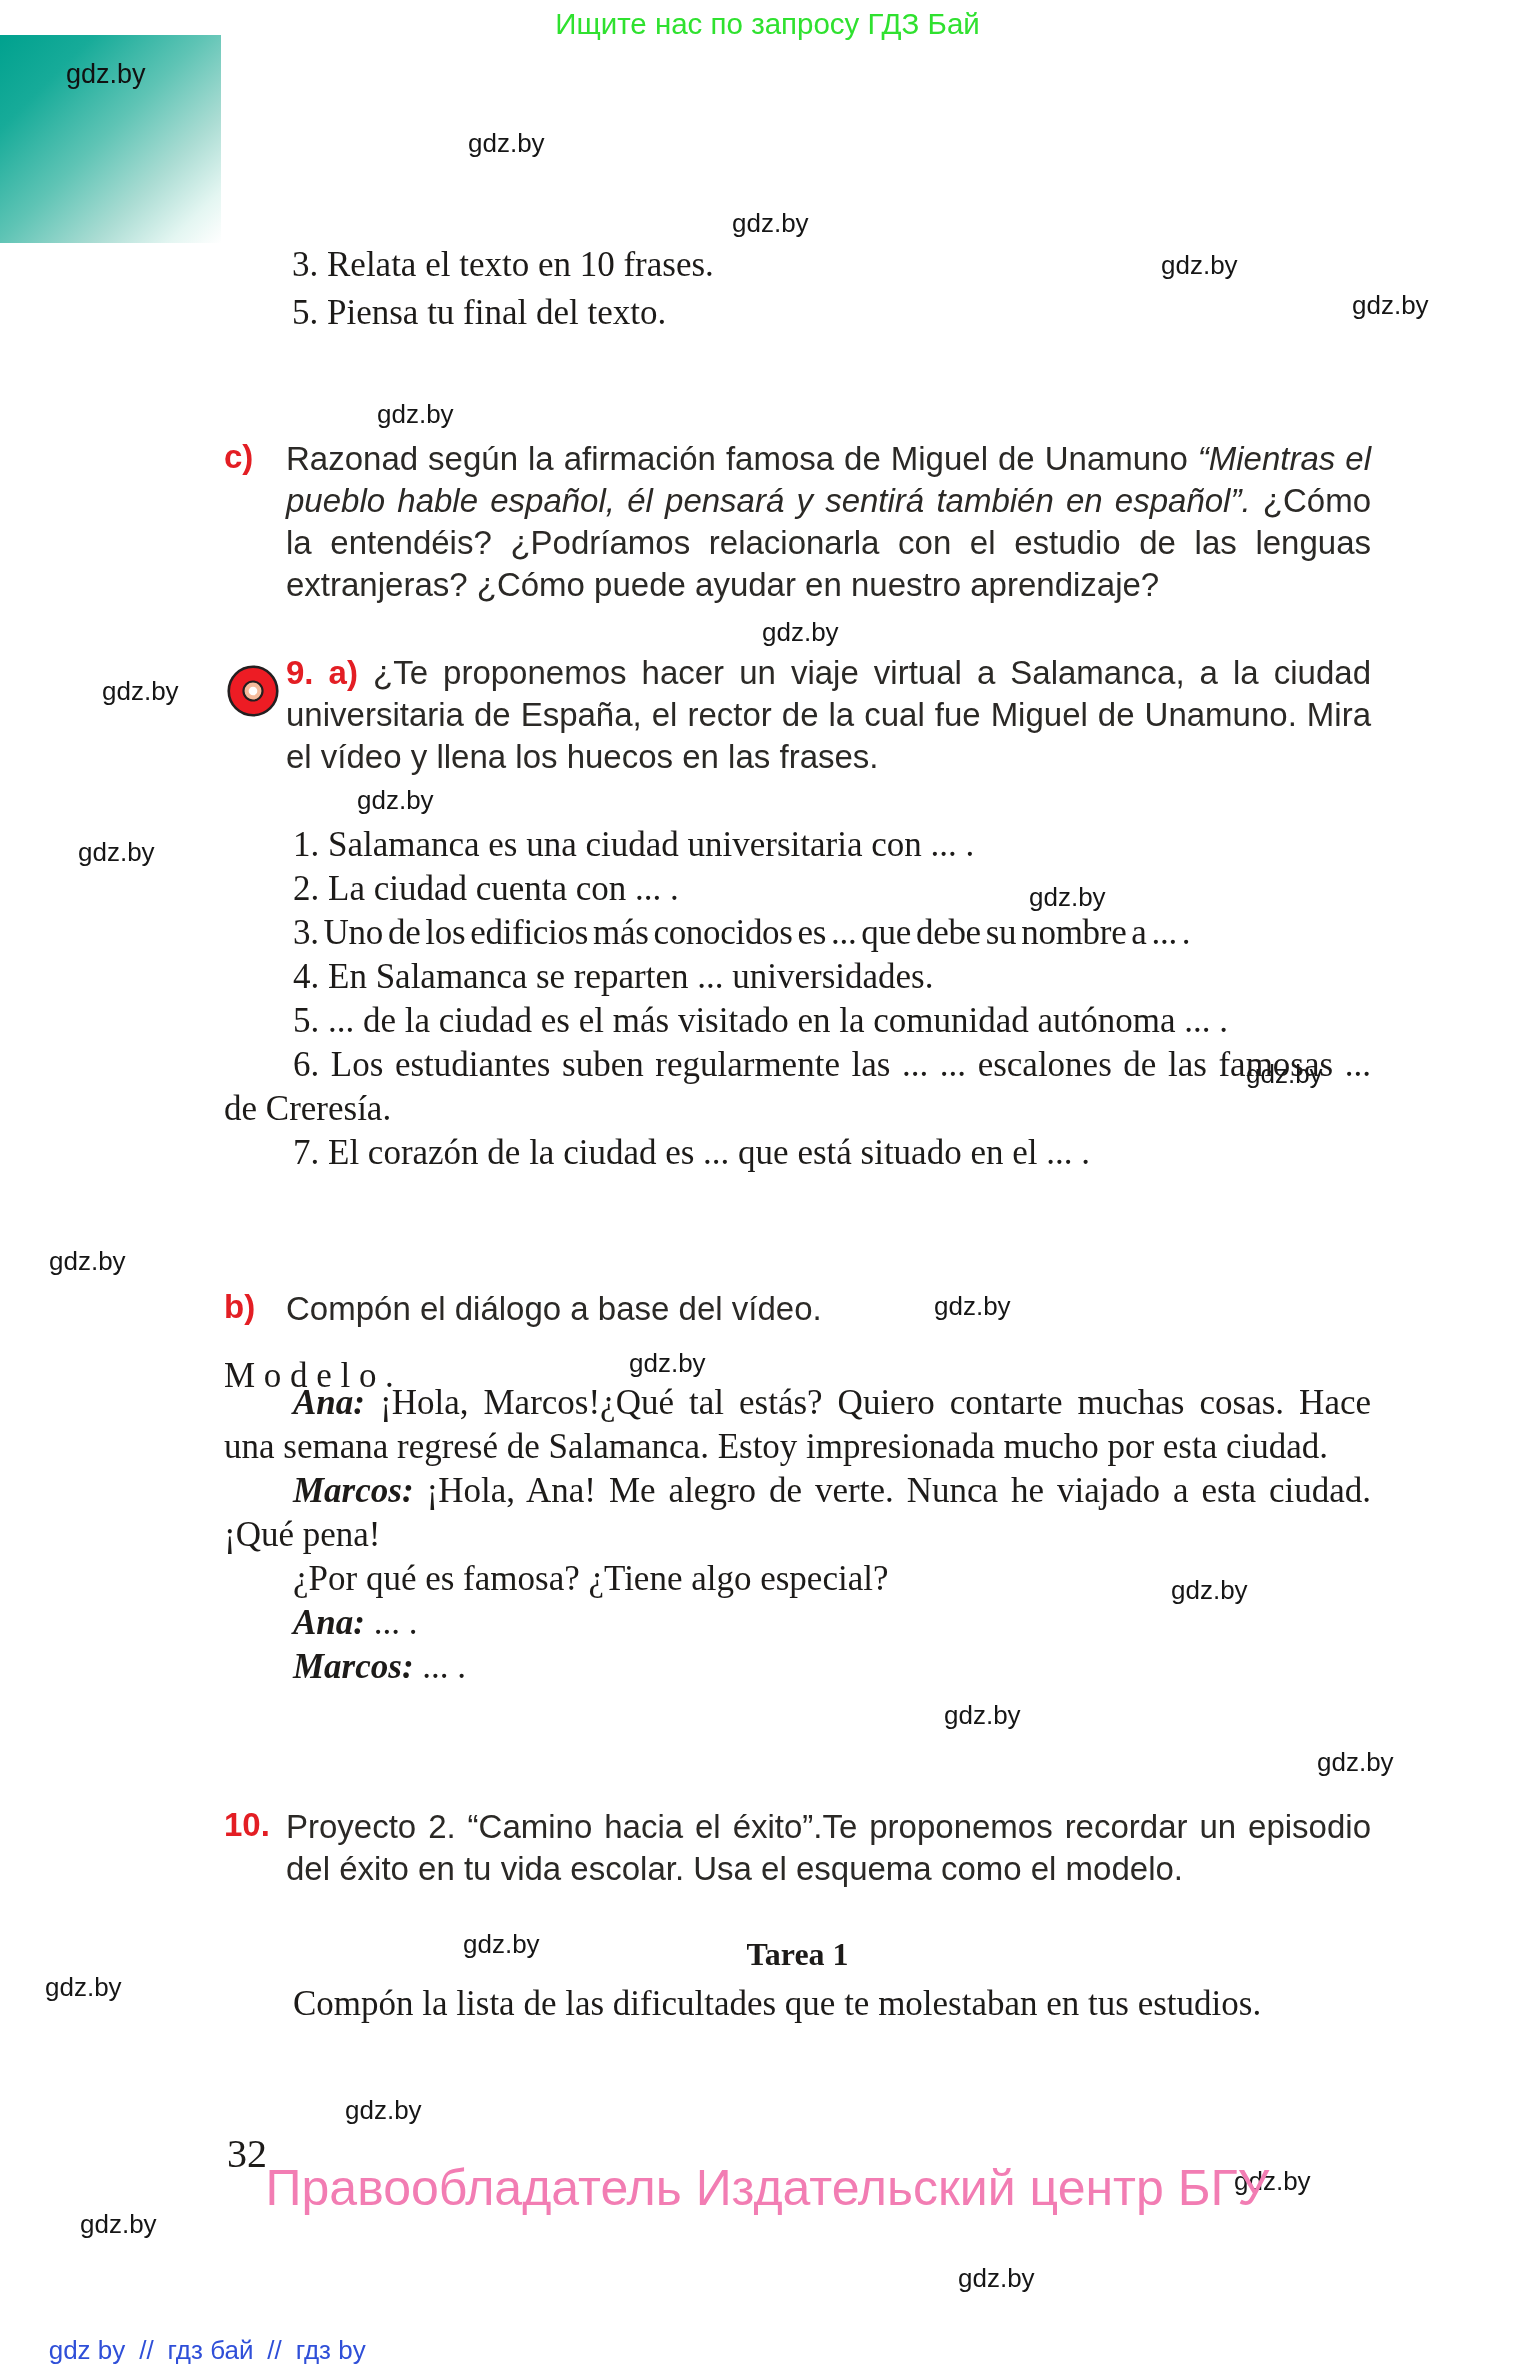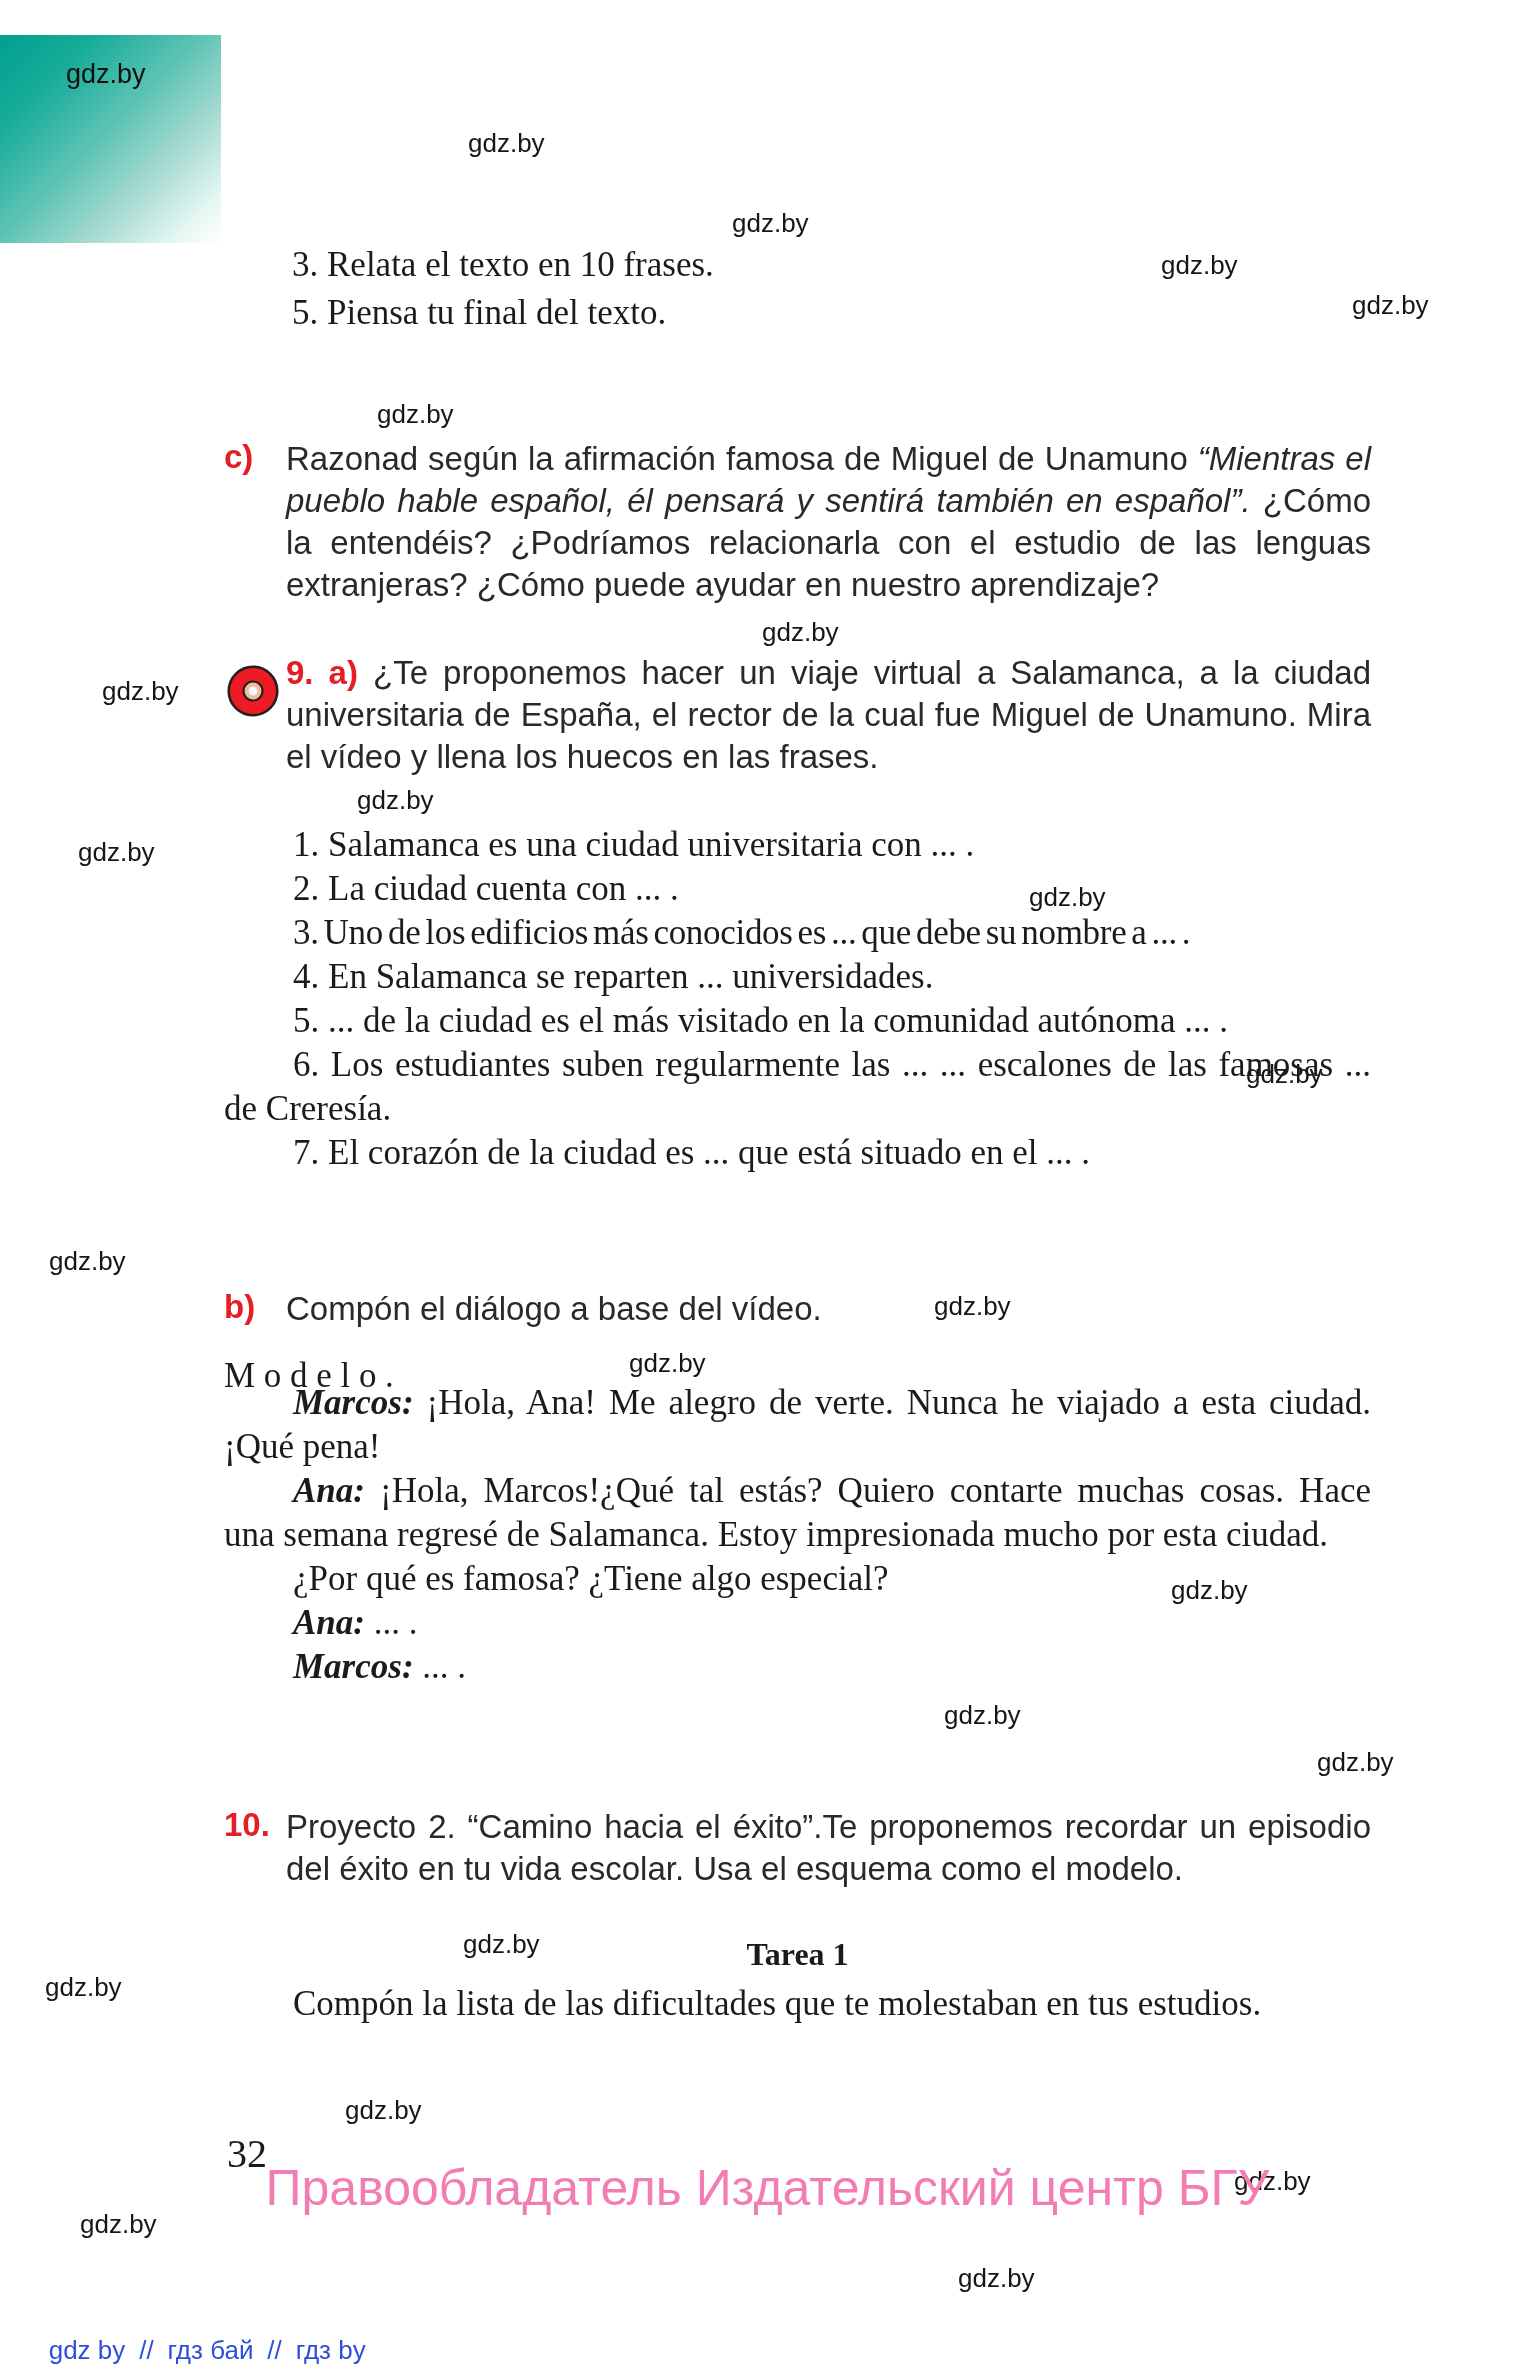--- a/index.html
+++ b/index.html
@@ -92,20 +92,21 @@
     font-size:26px;color:#2f4fd8;padding-left:40px;
   }
   .footer-links a{color:#2f4fd8;text-decoration:none;margin:0 8.7px;}
   .footer-links .sep{margin:0 5.2px;}
 </style>
 </head>
 <body>
 
 <div id="page">
 
+  <div class="promo">Ищите нас по запросу ГДЗ Бай</div>
 
   <div class="corner-box">
     <span class="label">gdz.by</span>
   </div>
 
   <div>
       <span class="wm" style="left: 468px; top: 128px;">gdz.by</span>
       <span class="wm" style="left: 732px; top: 208px;">gdz.by</span>
       <span class="wm" style="left: 1161px; top: 250px;">gdz.by</span>
       <span class="wm" style="left: 1352px; top: 290px;">gdz.by</span>
@@ -159,22 +160,22 @@
     <p>6. Los estudiantes suben regularmente las ... ... escalones de las famosas ... de Creresía.</p>
     <p>7. El corazón de la ciudad es ... que está situado en el ... .</p>
   </div>
 
   <div class="side-label" style="top:1288px;">b)</div>
   <div class="sans-par sans" style="top:1288px;">Compón el diálogo a base del vídeo.</div>
 
   <div class="modelo">Modelo.</div>
 
   <div class="serif-block" style="top:1381px;">
+    <p><span class="speaker">Ana:</span><span> ¡Hola, Marcos!¿Qué tal estás? Quiero contarte muchas cosas. Hace una semana regresé de Salamanca. Estoy impresionada mucho por esta ciudad.</span></p>
     <p><span class="speaker">Marcos:</span><span> ¡Hola, Ana! Me alegro de verte. Nunca he viajado a esta ciudad. ¡Qué pena!</span></p>
-    <p><span class="speaker">Ana:</span><span> ¡Hola, Marcos!¿Qué tal estás? Quiero contarte muchas cosas. Hace una semana regresé de Salamanca. Estoy impresionada mucho por esta ciudad.</span></p>
     <p><span class="speaker"></span><span>¿Por qué es famosa? ¿Tiene algo especial?</span></p>
     <p><span class="speaker">Ana:</span><span> ... .</span></p>
     <p><span class="speaker">Marcos:</span><span> ... .</span></p>
   </div>
 
   <div class="side-label" style="top:1806px;">10.</div>
   <div class="sans-par sans" style="top:1806px;">Proyecto 2. “Camino hacia el éxito”.Te proponemos recordar un episodio del éxito en tu vida escolar. Usa el esquema como el modelo.</div>
 
   <div class="tarea">Tarea 1</div>
   <div class="serif-block" style="top:1982px;">

